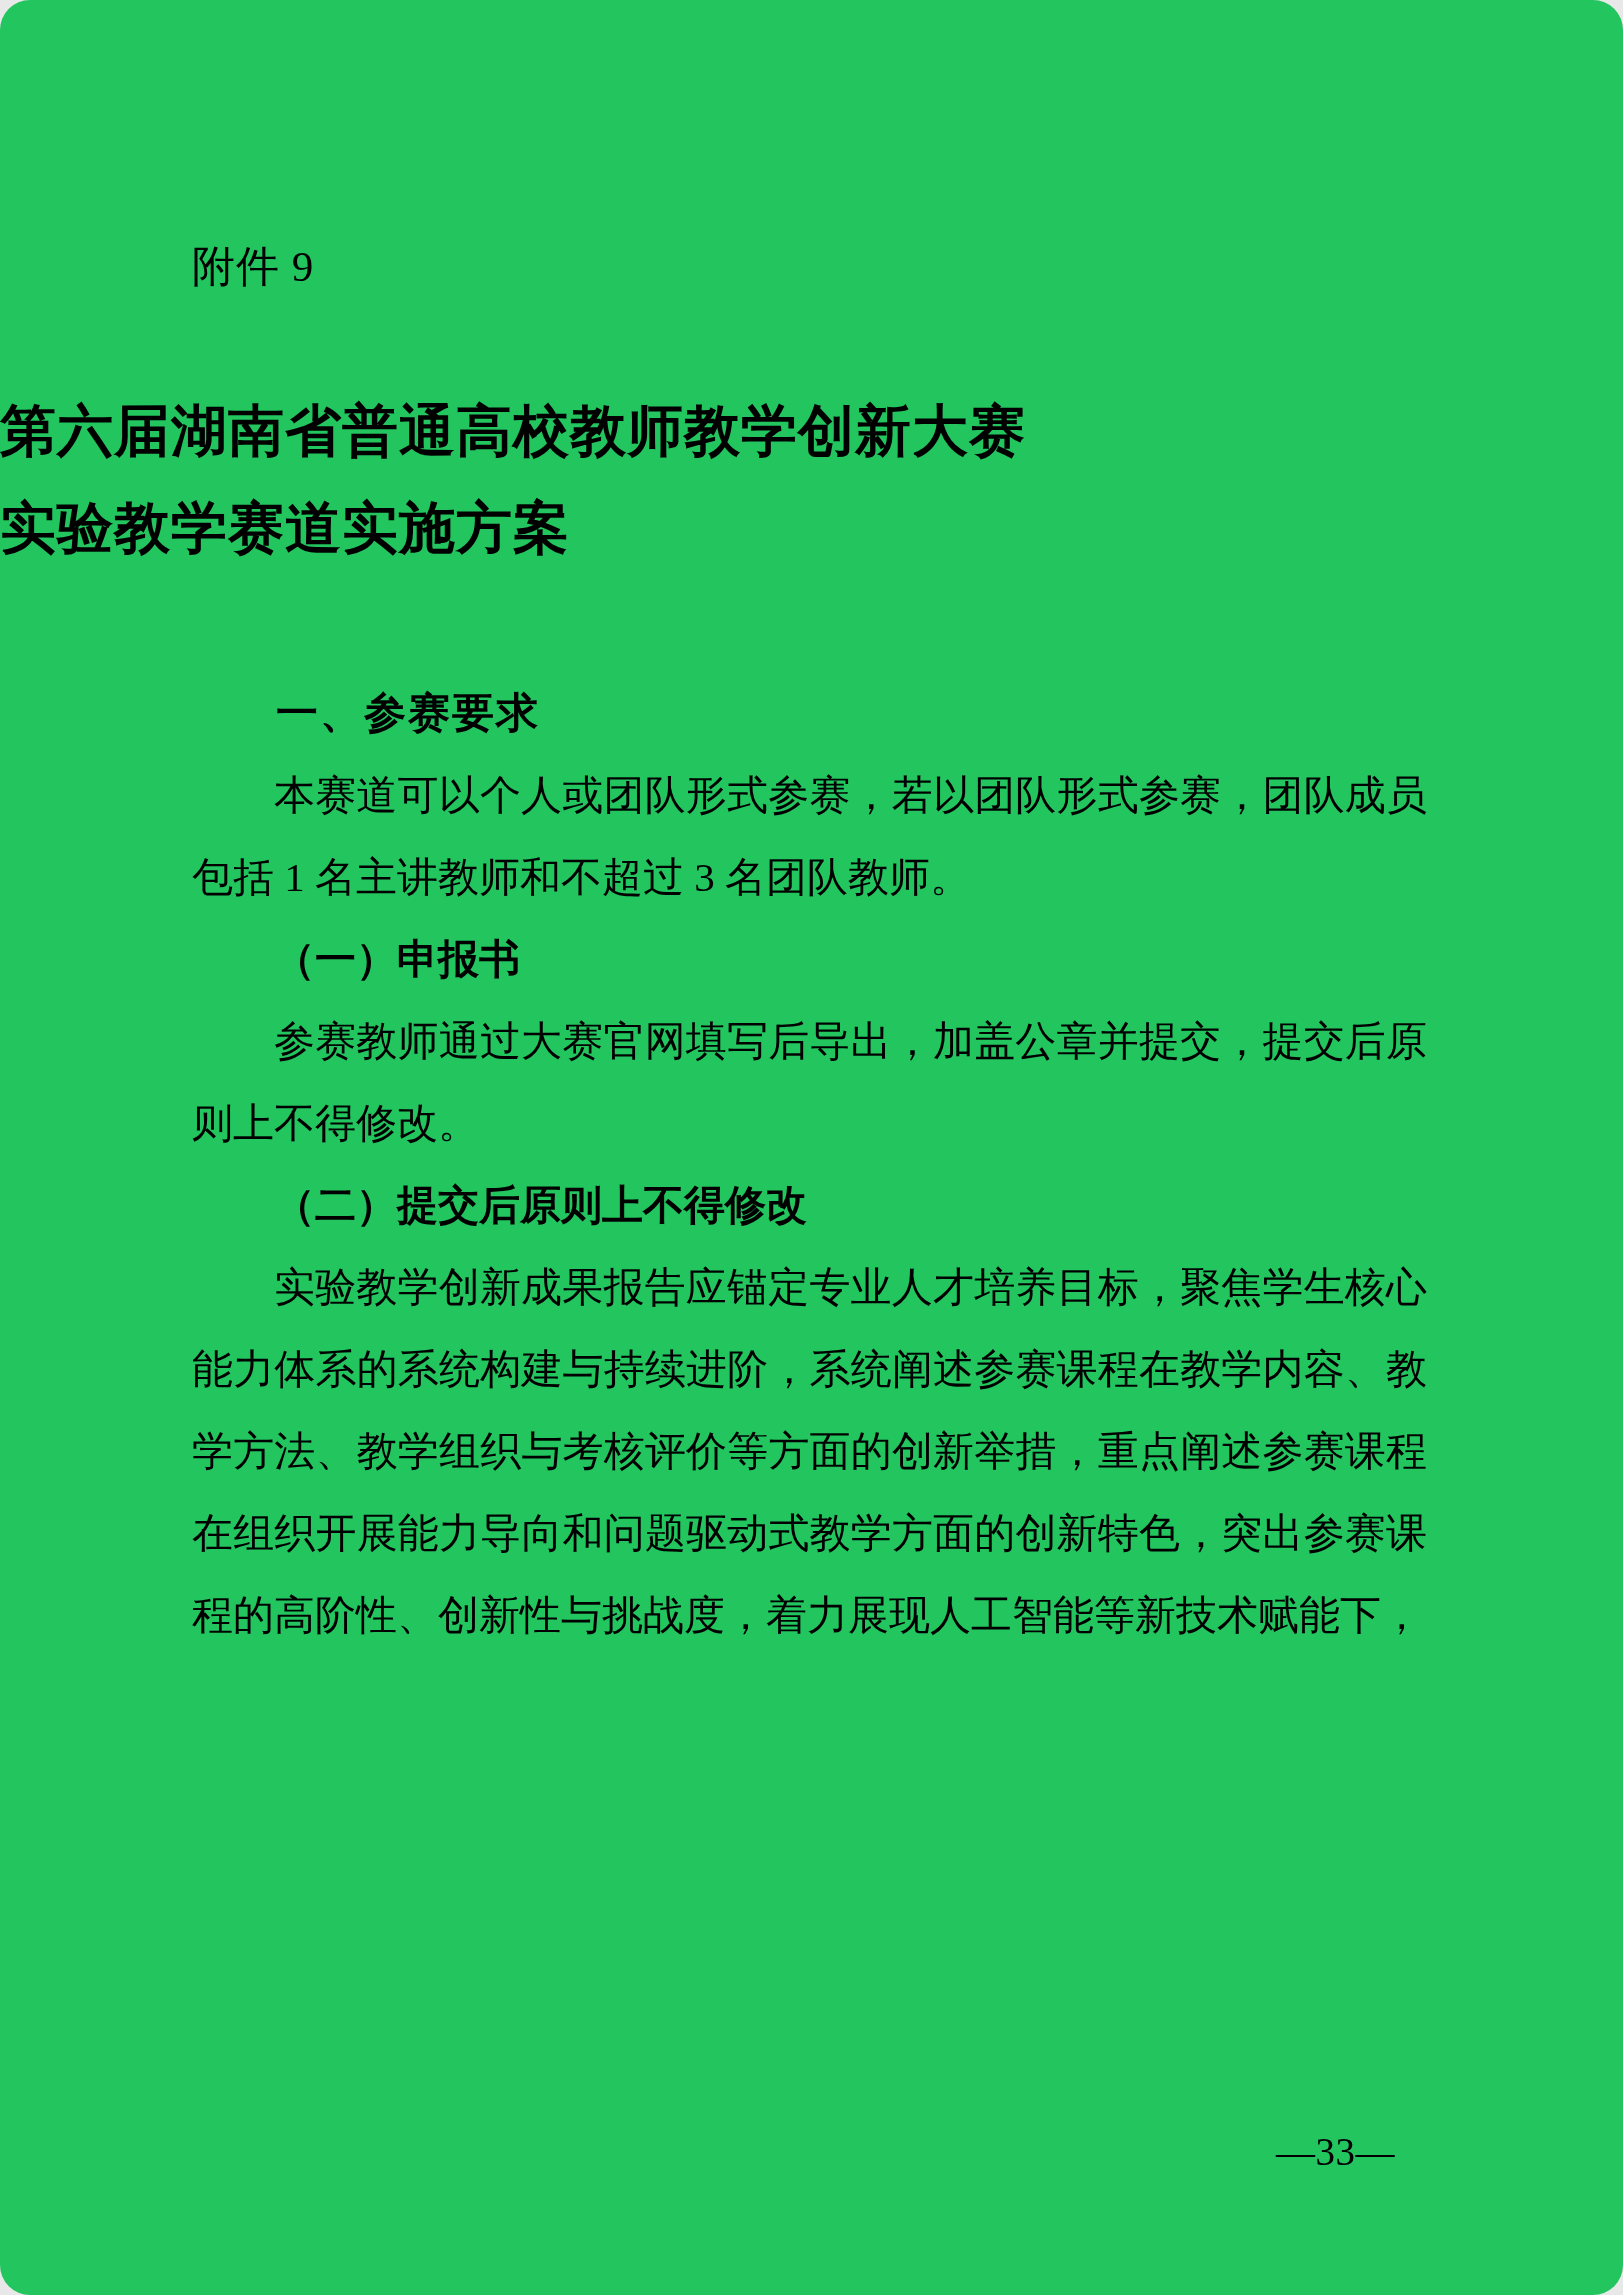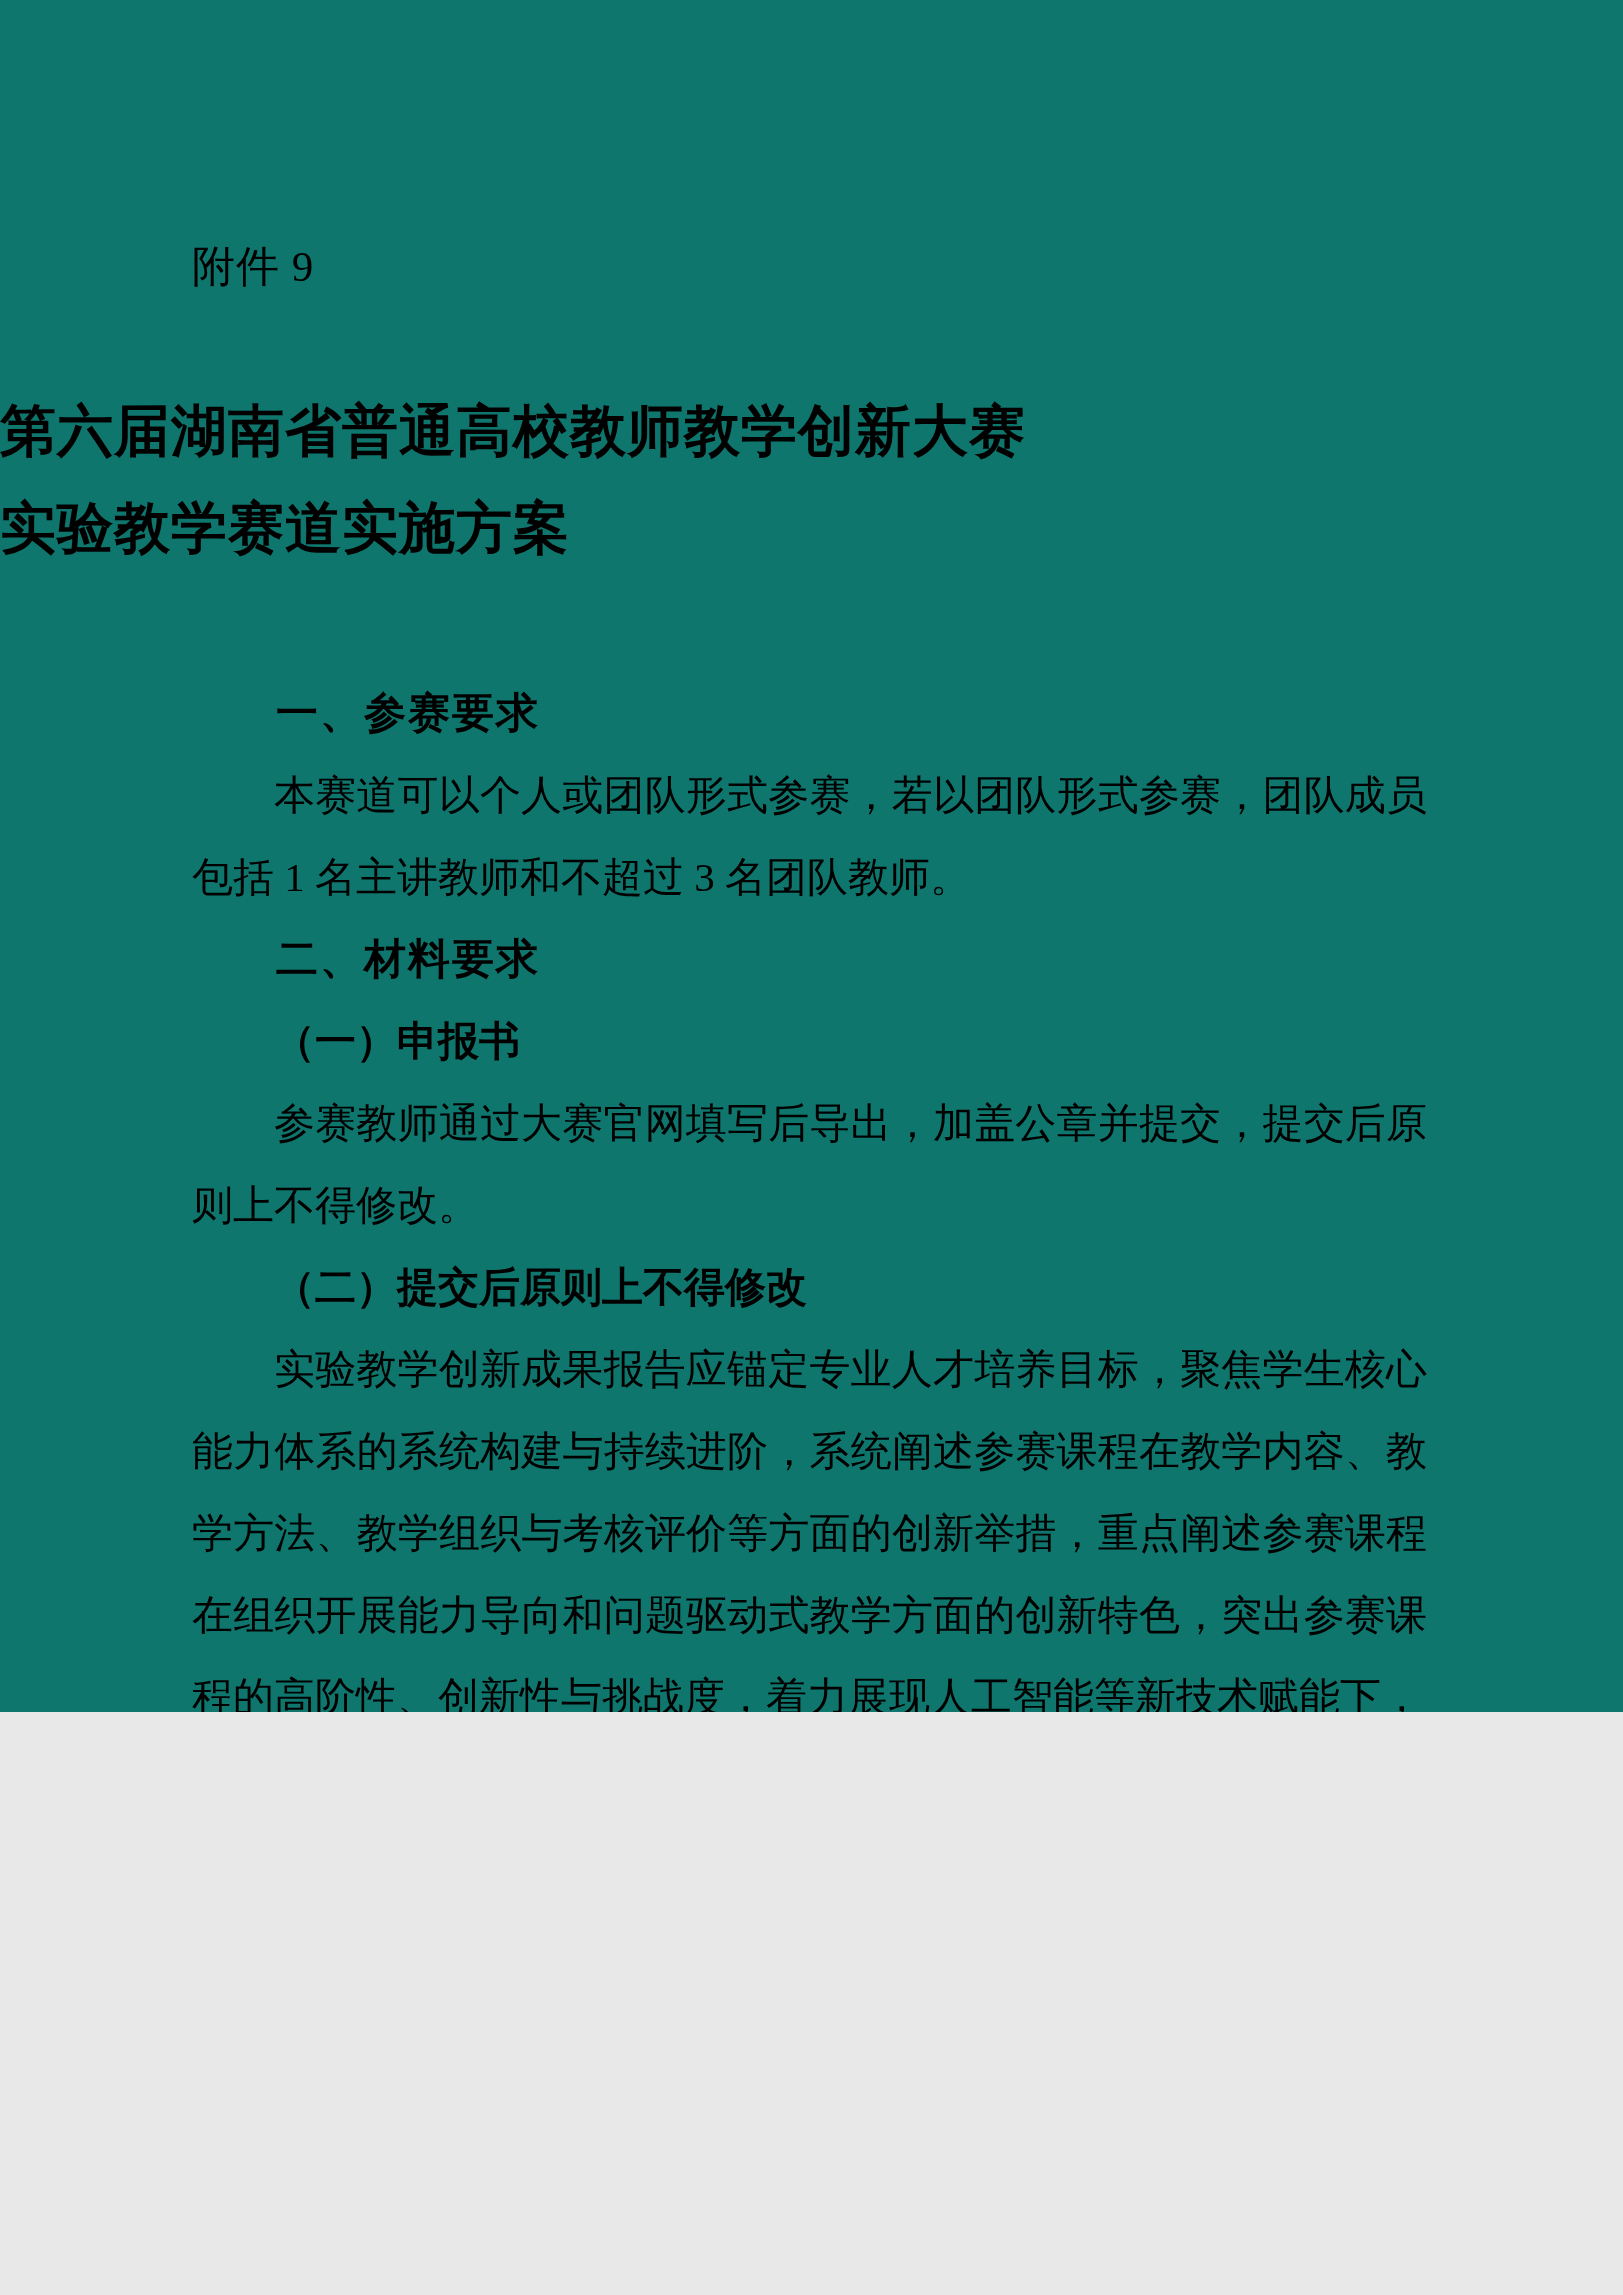--- a/index.html
+++ b/index.html
@@ -3,25 +3,26 @@
 <meta charset="utf-8">
 <style>
   html, body {
     margin: 0;
     padding: 0;
     background: #e8e8e8;
   }
   .page {
     position: relative;
     width: 1623px;
-    height: 1712px;
-    background: #0f766e;
+    height: 2295px;
+    background: #22c55e;
     color: #000000;
     font-family: "Liberation Serif", serif;
     overflow: hidden;
+    border-radius: 30px;
   }
   .attachment {
     position: absolute;
     left: 192px;
     top: 241px;
     font-size: 43px;
     line-height: 51px;
     letter-spacing: 1px;
   }
   .title-block {
@@ -88,21 +89,20 @@
   <div class="attachment">附件 9</div>
 
   <div class="title-block">
     <div>第六届湖南省普通高校教师教学创新大赛</div>
     <div>实验教学赛道实施方案</div>
   </div>
 
   <div class="body-block">
     <h2 class="sec-heading">一、参赛要求</h2>
     <p class="para">本赛道可以个人或团队形式参赛，若以团队形式参赛，团队成员包括 1 名主讲教师和不超过 3 名团队教师。</p>
-    <h2 class="sec-heading">二、材料要求</h2>
     <h3 class="sub-heading">（一）申报书</h3>
     <p class="para">参赛教师通过大赛官网填写后导出，加盖公章并提交，提交后原则上不得修改。</p>
     <h3 class="sub-heading">（二）提交后原则上不得修改</h3>
     <p class="para">实验教学创新成果报告应锚定专业人才培养目标，聚焦学生核心能力体系的系统构建与持续进阶，系统阐述参赛课程在教学内容、教学方法、教学组织与考核评价等方面的创新举措，重点阐述参赛课程在组织开展能力导向和问题驱动式教学方面的创新特色，突出参赛课程的高阶性、创新性与挑战度，着力展现人工智能等新技术赋能下，</p>
   </div>
 
   <div class="page-number">—33—</div>
 
 </div>
 

